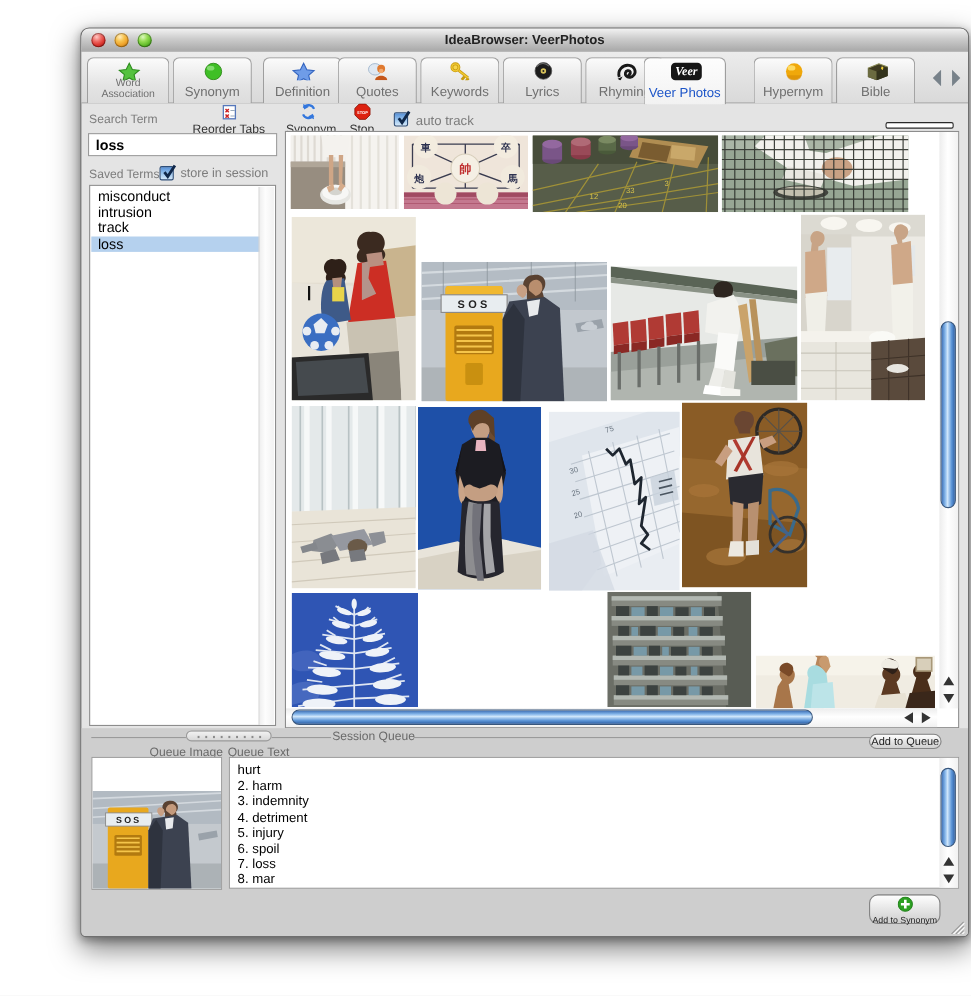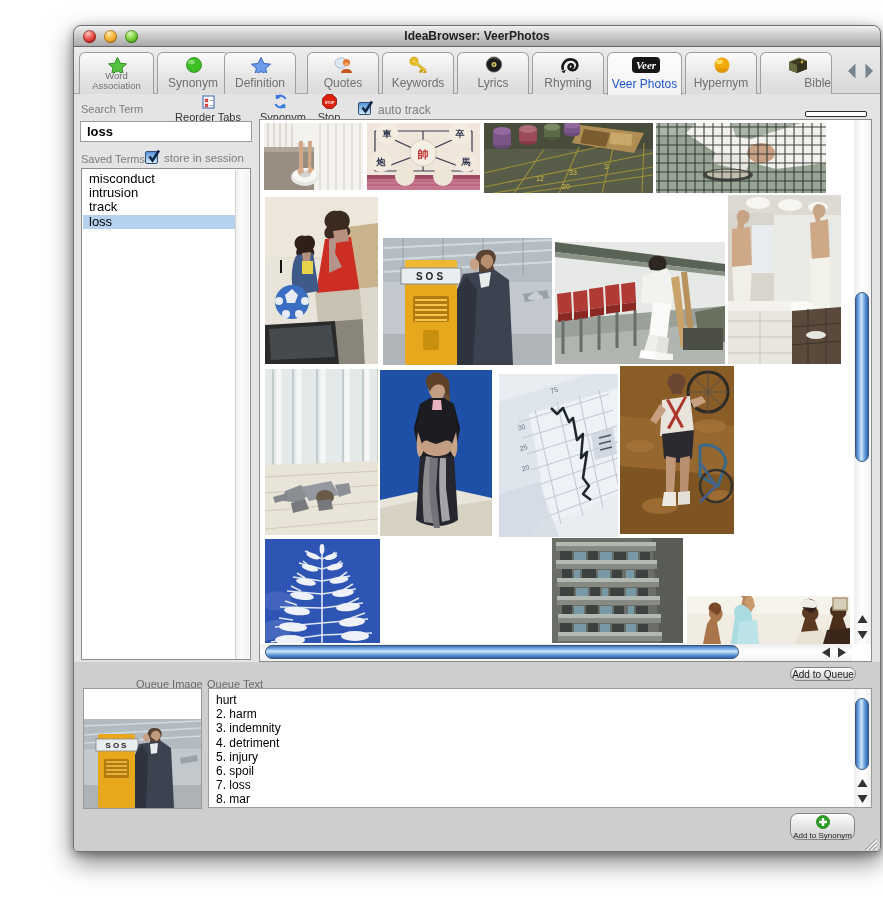--- a/index.html
+++ b/index.html
@@ -93,21 +93,21 @@
             </svg></div>
       <div class="lb">Word<br>Association</div>
     </div>
     <div class="tab" style="left:83px;width:72px;">
       <div class="ic"><svg width="72" height="17">
               <circle cx="36" cy="9" r="7.5" fill="#3fbf26" stroke="#2a8715" stroke-width="0.8"></circle>
               <ellipse cx="33.5" cy="6" rx="3.4" ry="2.2" fill="#8fe07c" opacity="0.85"></ellipse>
             </svg></div>
       <div class="lb">Synonym</div>
     </div>
-    <div class="tab" style="left:150px;width:72px;padding-left:24px;">
+    <div class="tab" style="left:165px;width:72px;padding-left:24px;">
       <div class="ic"><svg width="72" height="17">
               <path d="M36 1.5 L38.9 7.5 L45.5 8.2 L40.6 12.4 L42.1 18.9 L36 15.5 L29.9 18.9 L31.4 12.4 L26.5 8.2 L33.1 7.5 Z" fill="#6f9ce8" stroke="#3465c0" stroke-width="1"></path>
             </svg></div>
       <div class="lb">Definition</div>
     </div>
     <div class="tab" style="left:233px;width:72px;">
       <div class="ic"><svg width="72" height="17">
               <ellipse cx="33" cy="7" rx="6" ry="5.2" fill="#dfe8f2" stroke="#9db4cc" stroke-width="0.8"></ellipse>
               <circle cx="38.5" cy="6.5" r="3.6" fill="#e07a30"></circle>
               <path d="M33 17 C33 11.5 44 11.5 44 17 Z" fill="#c5571b"></path>
@@ -139,36 +139,36 @@
             </svg></div>
       <div class="lb">Lyrics</div>
     </div>
     <div class="tab" style="left:458px;width:72px;">
       <div class="ic"><svg width="72" height="17">
               <path d="M30 14 C28 8 33 2.5 39 3.5 C44 4.3 45.5 9 43.5 12 C41.8 14.6 38 15 36.2 13 C34.8 11.4 35.5 8.8 37.5 8.3 C39 8 40.3 9 40 10.5 C39.8 11.6 38.6 12 37.8 11.4" fill="none" stroke="#191919" stroke-width="2.6"></path>
               <path d="M28.5 15.5 L33 13.5 L31 17.5 Z" fill="#191919"></path>
             </svg></div>
       <div class="lb">Rhyming</div>
     </div>
-    <div class="tab sel" style="left:533px;width:75px;">
+    <div class="tab sel" style="left:511px;width:75px;">
       <div class="ic"><svg width="75" height="19">
               <rect x="24" y="1" width="28" height="16" rx="4" fill="#161616"></rect>
               <text x="38" y="12.5" font-family="Liberation Serif, serif" font-style="italic" font-weight="bold" font-size="11" fill="#fff" text-anchor="middle">Veer</text>
             </svg></div>
       <div class="lb">Veer Photos</div>
     </div>
     <div class="tab" style="left:611px;width:72px;">
       <div class="ic"><svg width="72" height="17">
               <circle cx="36" cy="9" r="7.5" fill="#f0a80a"></circle>
               <ellipse cx="33.5" cy="5.8" rx="3.6" ry="2.4" fill="#ffdf6a" opacity="0.9"></ellipse>
               <path d="M29 12.5 A7.5 7.5 0 0 0 43 12.5" fill="#d98e05" opacity="0.7"></path>
             </svg></div>
       <div class="lb">Hypernym</div>
     </div>
-    <div class="tab" style="left:686px;width:72px;text-align:right;">
+    <div class="tab" style="left:686px;width:72px;">
       <div class="ic"><svg width="72" height="17">
               <path d="M28 6 L38 2 L46 5 L46 13 L36 17 L28 14 Z" fill="#3e3a20"></path>
               <path d="M28 6 L36 9 L36 17 L28 14 Z" fill="#6b6b40"></path>
               <path d="M36 9 L46 5 L46 13 L36 17 Z" fill="#33331c"></path>
               <path d="M40 6.2 L42 5.5 M40.8 4.6 L41.2 7.4" stroke="#f2d23a" stroke-width="1.2"></path>
               <path d="M28 6 L38 2 L46 5" fill="none" stroke="#8a8a55" stroke-width="1"></path>
             </svg></div>
       <div class="lb">Bible</div>
     </div>
     <div id="navarr"><svg width="36" height="18">
@@ -636,20 +636,29 @@
     </div>
     <div id="hsb" style="position:absolute;left:0;bottom:0px;width:592px;height:17px;" class="sbtrack-h">
       <div class="thumbh" style="left:5px;top:1px;width:474px;height:14px;"></div>
       <svg class="abs" style="left:560px;top:2px;" width="30" height="13">
             <path d="M2 6.5 L10 1.5 L10 11.5 Z" fill="#333"></path>
             <path d="M26 6.5 L18 1.5 L18 11.5 Z" fill="#333"></path>
           </svg>
     </div>
   </div>
   <div id="lower"></div>
+  <div id="divider">
+    <div style="position:absolute;left:3px;top:3px;width:86px;height:1px;background:#9a9a9a;"></div>
+    <div style="position:absolute;left:89px;top:-3px;width:78px;height:10px;border:1px solid #9a9a9a;border-radius:5px;background:linear-gradient(#f2f2f2,#d8d8d8);">
+      <div style="margin-top:4px;margin-left:7px;width:64px;height:2px;background-image:radial-gradient(circle, #8a8a8a 1px, transparent 1.2px);background-size:7px 2px;"></div>
+    </div>
+    <div style="position:absolute;left:167px;top:3px;width:54px;height:1px;background:#9a9a9a;"></div>
+    <div style="position:absolute;left:222px;top:-3px;font-size:11px;color:#6a6a6a;">Session Queue</div>
+    <div style="position:absolute;left:296px;top:3px;width:415px;height:1px;background:#9a9a9a;"></div>
+  </div>
   <div class="btn" id="addqueue" style="left:716px;top:641px;width:66px;height:14px;font-size:10px;line-height:13px;border-radius:7px;white-space:nowrap;">Add to Queue</div>
   <div style="position:absolute;left:62px;top:652px;font-size:11px;color:#6a6a6a;">Queue Image</div>
   <div style="position:absolute;left:133px;top:652px;font-size:11px;color:#6a6a6a;">Queue Text</div>
   <div id="queueimg">
     <div style="position:absolute;left:0px;top:30px;width:117px;height:89px;overflow:hidden;"><svg width="117" height="89">
       <rect width="117" height="89" fill="#c4c9ce"></rect>
       <rect x="0" y="0" width="117" height="30" fill="#b2bac2"></rect>
       <g stroke="#dde2e6" stroke-width="1.5" opacity="0.8">
               <path d="M0 7 L117 2 M0 16 L117 9 M0 24 L117 17"></path>
             </g>

